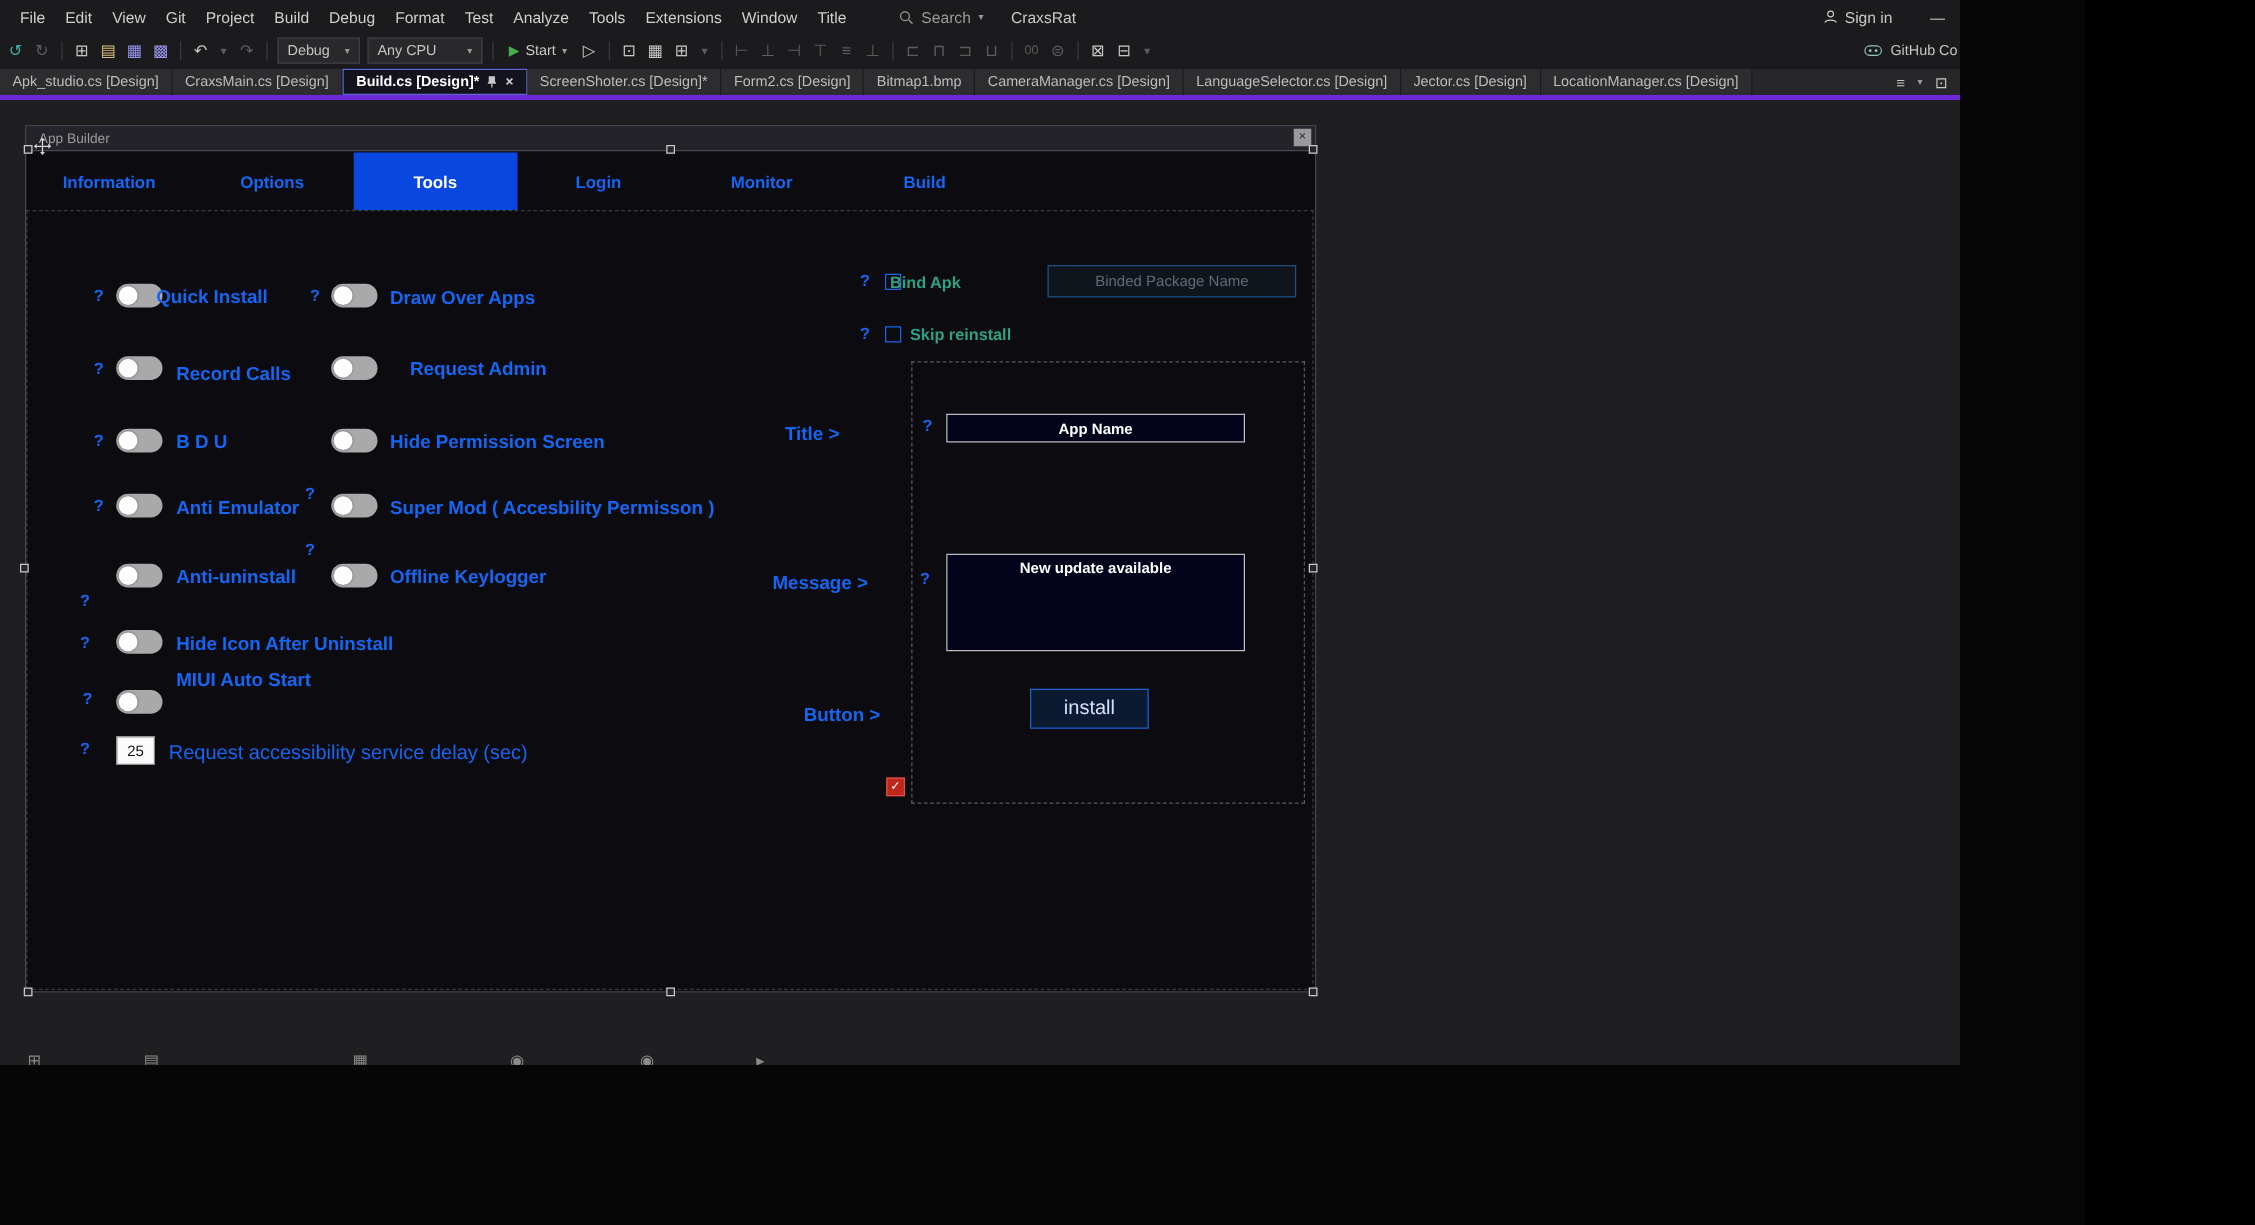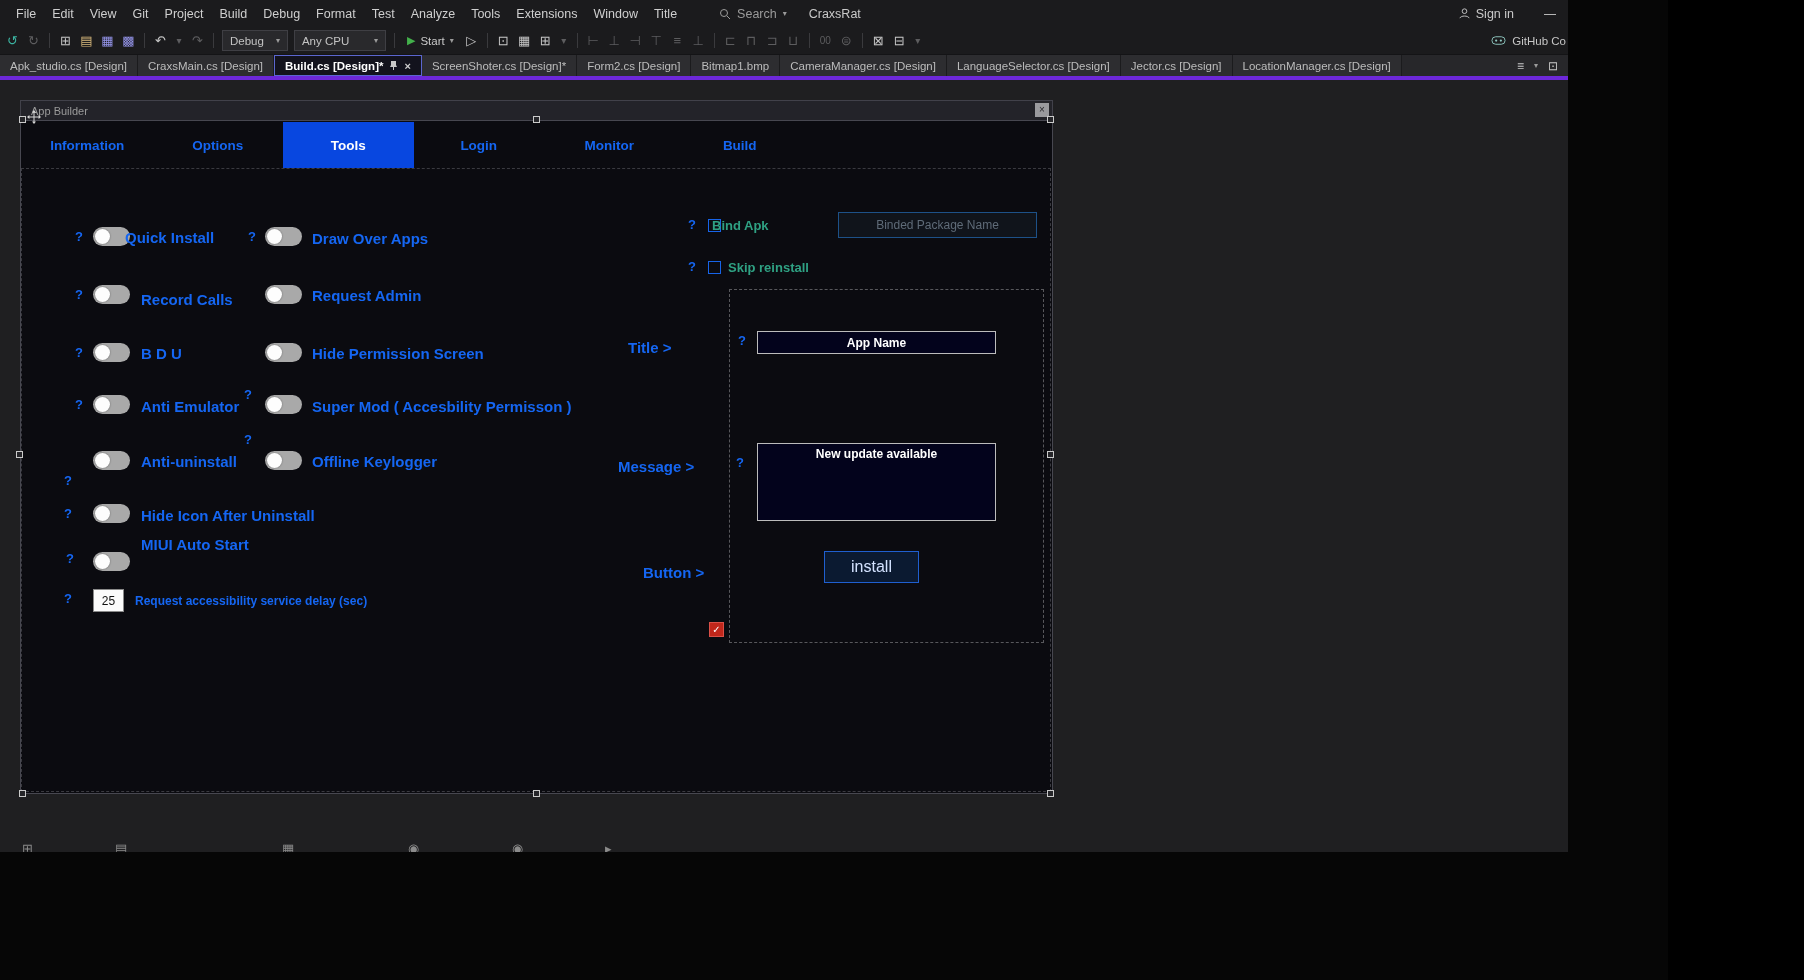--- a/index.html
+++ b/index.html
@@ -71,21 +71,21 @@
   .dfield{position:absolute;background:#03031c;border:1px solid #bcbcbc;color:#fff;font-size:12px;
           font-weight:bold;text-align:center;outline:none;font-family:"Liberation Sans",sans-serif}
   textarea.dfield{resize:none;padding-top:3px}
   .installbtn{position:absolute;left:824px;top:551px;width:95px;height:32px;background:#0b1a31;
               border:1px solid #1f5fd0;color:#d3e2ff;font-size:16px;font-family:"Liberation Sans",sans-serif}
   .redcb{position:absolute;left:709px;top:622px;width:15px;height:15px;background:#c0271b;
          border:1px solid #da5048;color:#fff;font-size:10px;line-height:14px;text-align:center}
   .delayin{position:absolute;left:93px;top:589px;width:31px;height:23px;background:#fbfbfb;
            border:1px solid #8a8a8a;color:#111;font-size:12px;text-align:center;outline:none;
            font-family:"Liberation Sans",sans-serif}
-  .dlabel{position:absolute;left:135px;top:594px;color:#1566f2;font-size:12px;font-weight:bold;white-space:nowrap}
+  .dlabel{position:absolute;left:135px;top:594px;color:#1566f2;font-size:16px;font-weight:normal;white-space:nowrap}
   .hndl{position:absolute;width:7px;height:7px;background:#26262a;border:1px solid #cacaca}
   .moveicon{position:absolute;left:27px;top:110px}
   .bstrip{position:absolute;left:0;top:841px;width:100%;height:11px;overflow:hidden}
   .bicon{position:absolute;top:0;font-size:13px;color:#8b8b8b}
 </style>
 </head>
 <body>
 
 <div class="screen">
 <div class="vs">
@@ -264,21 +264,21 @@
   <span class="q" style="left:736px;top:455px">?</span>
 
   <span class="toggle" style="left:93px;top:227px"></span>
   <span class="swl" style="left:125px;top:229px">Quick Install</span>
   <span class="toggle" style="left:265px;top:227px"></span>
   <span class="swl" style="left:312px;top:230px">Draw Over Apps</span>
 
   <span class="toggle" style="left:93px;top:285px"></span>
   <span class="swl" style="left:141px;top:291px">Record Calls</span>
   <span class="toggle" style="left:265px;top:285px"></span>
-  <span class="swl" style="left:312px;top:287px">Request Admin</span>
+  <span class="swl" style="left:328px;top:287px">Request Admin</span>
 
   <span class="toggle" style="left:93px;top:343px"></span>
   <span class="swl" style="left:141px;top:345px">B D U</span>
   <span class="toggle" style="left:265px;top:343px"></span>
   <span class="swl" style="left:312px;top:345px">Hide Permission Screen</span>
 
   <span class="toggle" style="left:93px;top:395px"></span>
   <span class="swl" style="left:141px;top:398px">Anti Emulator</span>
   <span class="toggle" style="left:265px;top:395px"></span>
   <span class="swl" style="left:312px;top:398px">Super Mod ( Accesbility Permisson )</span>

